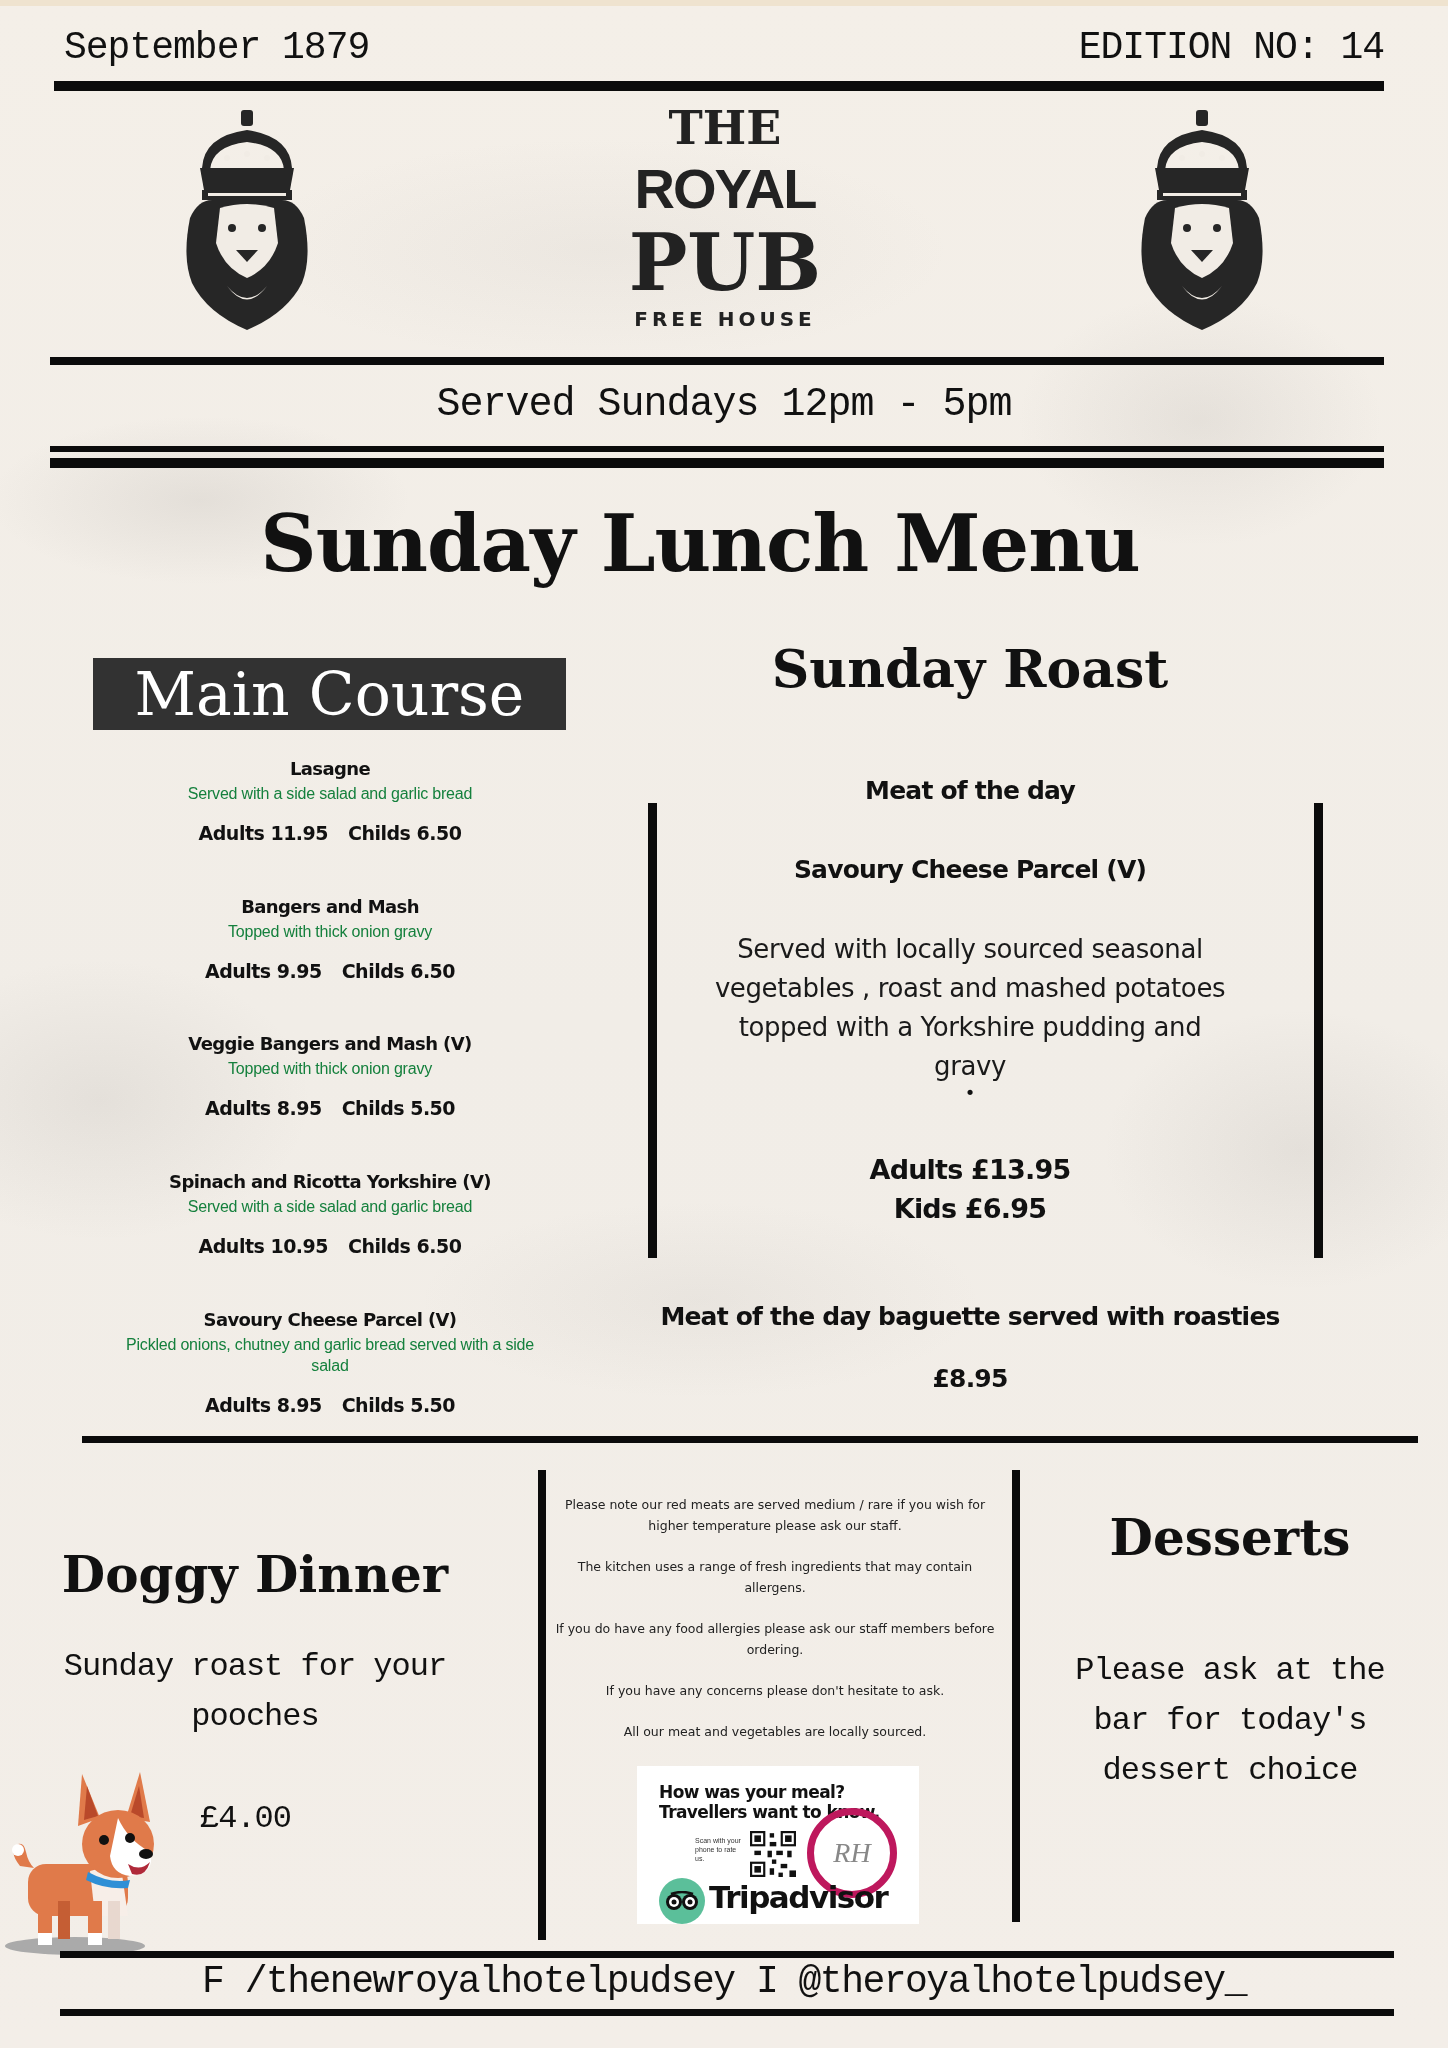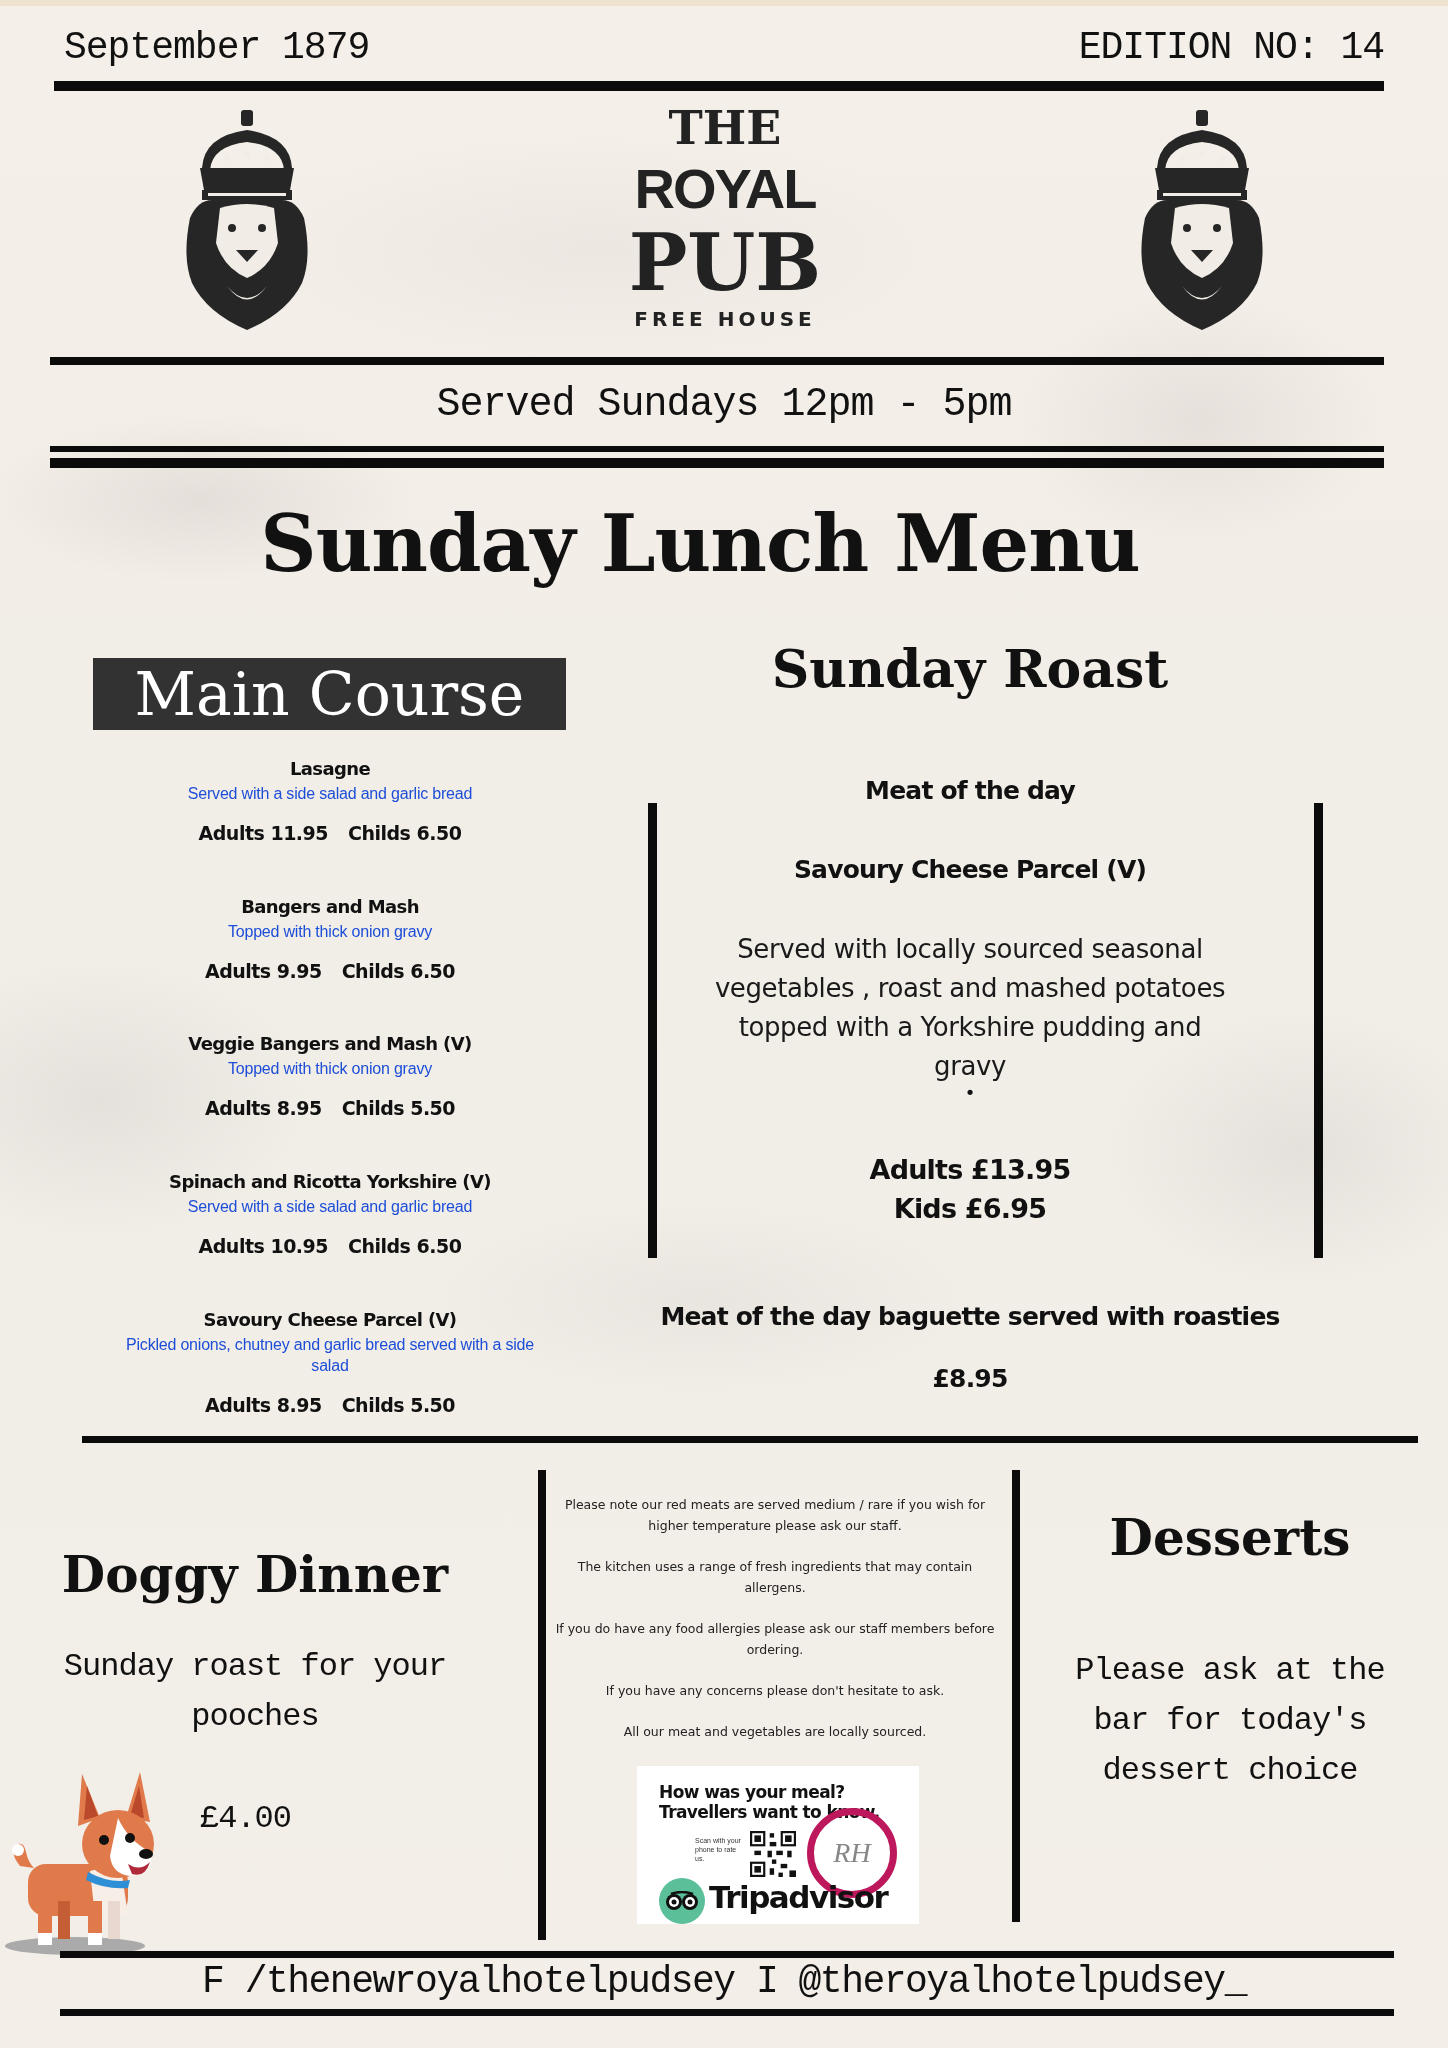--- a/index.html
+++ b/index.html
@@ -38,21 +38,21 @@
 
   .served { left: 0; width: 1448px; top: 382px; font-size: 40px; text-align: center; letter-spacing: -1px; }
 
   .title { left: 0; width: 1400px; top: 498px; font-size: 78px; font-weight: bold; text-align: center; letter-spacing: -1px; }
 
   .main-box { left: 93px; top: 623px; width: 473px; height: 72px; background: #323232; color: #fff; display: flex; align-items: center; justify-content: center; font-size: 60px; margin-top: 35px; }
   .roast-head { left: 720px; top: 638px; width: 500px; font-size: 52px; text-align: center; font-weight: bold; }
 
   .main-col { left: 90px; width: 480px; }
   .item-name { font-family: "DejaVu Sans", sans-serif; font-weight: bold; font-size: 18px; letter-spacing: -0.6px; margin-top: 8px; }
-  .item-desc { font-family: "Liberation Sans", sans-serif; font-size: 16px; color: #1d4ed8; margin-top: 4px; letter-spacing: -0.2px; line-height: 21px; }
+  .item-desc { font-family: "Liberation Sans", sans-serif; font-size: 16px; color: #15803d; margin-top: 4px; letter-spacing: -0.2px; line-height: 21px; }
   .item-price { font-family: "DejaVu Sans", sans-serif; font-weight: bold; font-size: 19px; margin-top: 18px; letter-spacing: -0.5px; }
   .item-price span + span { margin-left: 20px; }
 
   .roast-col { left: 680px; width: 580px; }
   .r-bold { font-family: "DejaVu Sans", sans-serif; font-weight: bold; font-size: 25px; letter-spacing: -0.8px; }
   .r-desc { font-family: "DejaVu Sans", sans-serif; font-size: 26px; line-height: 39px; color: #1a1a1a; letter-spacing: -0.4px; }
 
   .doggy-head { left: 60px; top: 1545px; width: 390px; font-size: 50px; font-weight: bold; text-align: center; }
   .doggy-text { left: 60px; top: 1642px; width: 390px; font-size: 32px; line-height: 50px; text-align: center; letter-spacing: -1px; }
   .doggy-price { left: 200px; top: 1800px; font-size: 32px; letter-spacing: -1px; }

